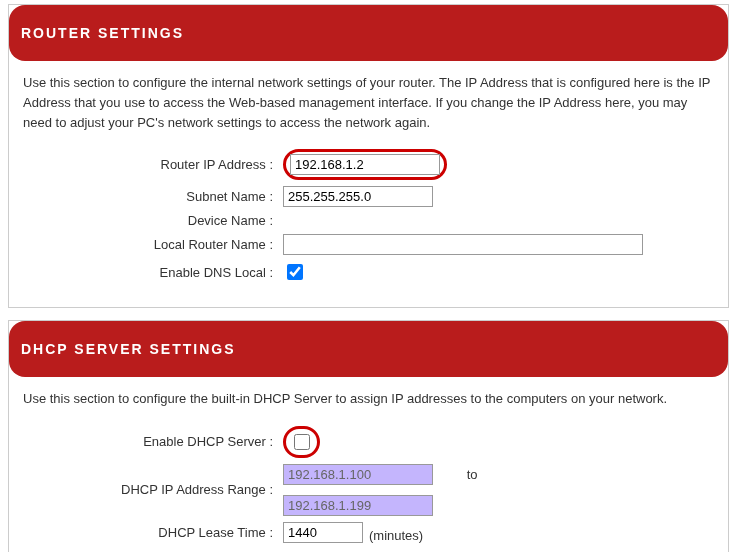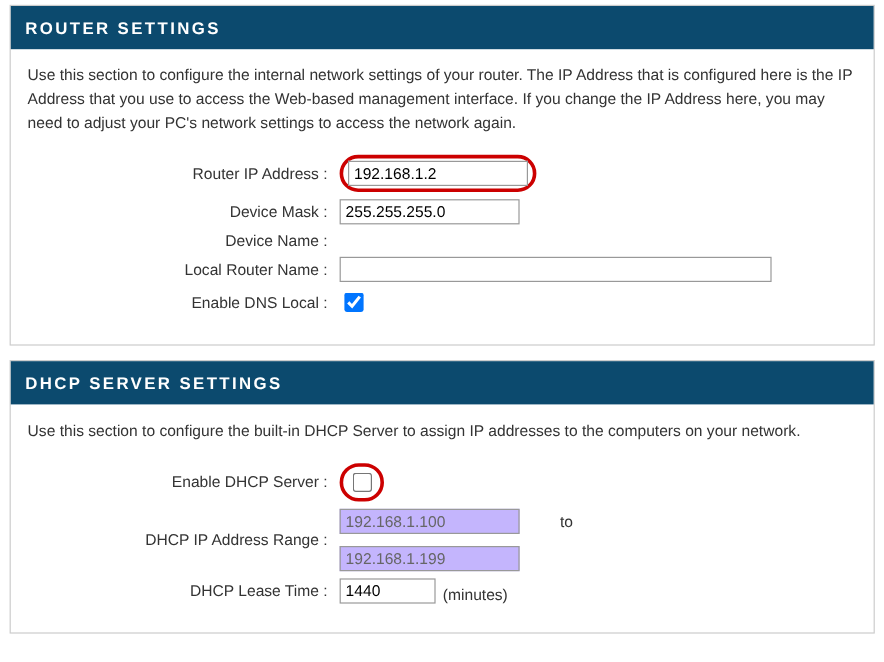--- a/index.html
+++ b/index.html
@@ -11,27 +11,28 @@
       color: #333;
       background: #fff;
       width: 737px;
     }
     .section {
       border: 1px solid #ccc;
       margin: 4px 8px 12px 8px;
       background: #fff;
     }
     .section-header {
-      background: #0c4a6e;
+      background: #b91c1c;
       color: #fff;
       font-weight: bold;
       font-size: 14px;
       letter-spacing: 2px;
-      padding: 10px 12px;
+      padding: 20px 12px;
       text-transform: uppercase;
+      border-radius: 16px;
     }
     .section-body {
       padding: 12px 14px 18px 14px;
     }
     .desc {
       line-height: 1.55;
       margin-bottom: 16px;
       color: #333;
     }
     .form-row {
@@ -100,21 +101,21 @@
     <div class="form-row">
       <div class="form-label">Router IP Address :</div>
       <div class="form-field">
         <span class="highlight">
           <input type="text" class="wide" value="192.168.1.2" style="">
         </span>
       </div>
     </div>
 
     <div class="form-row">
-      <div class="form-label">Device Mask :</div>
+      <div class="form-label">Subnet Name :</div>
       <div class="form-field">
         <input type="text" class="wide" value="255.255.255.0" style="">
       </div>
     </div>
 
     <div class="form-row">
       <div class="form-label">Device Name :</div>
     </div>
 
     <div class="form-row">

